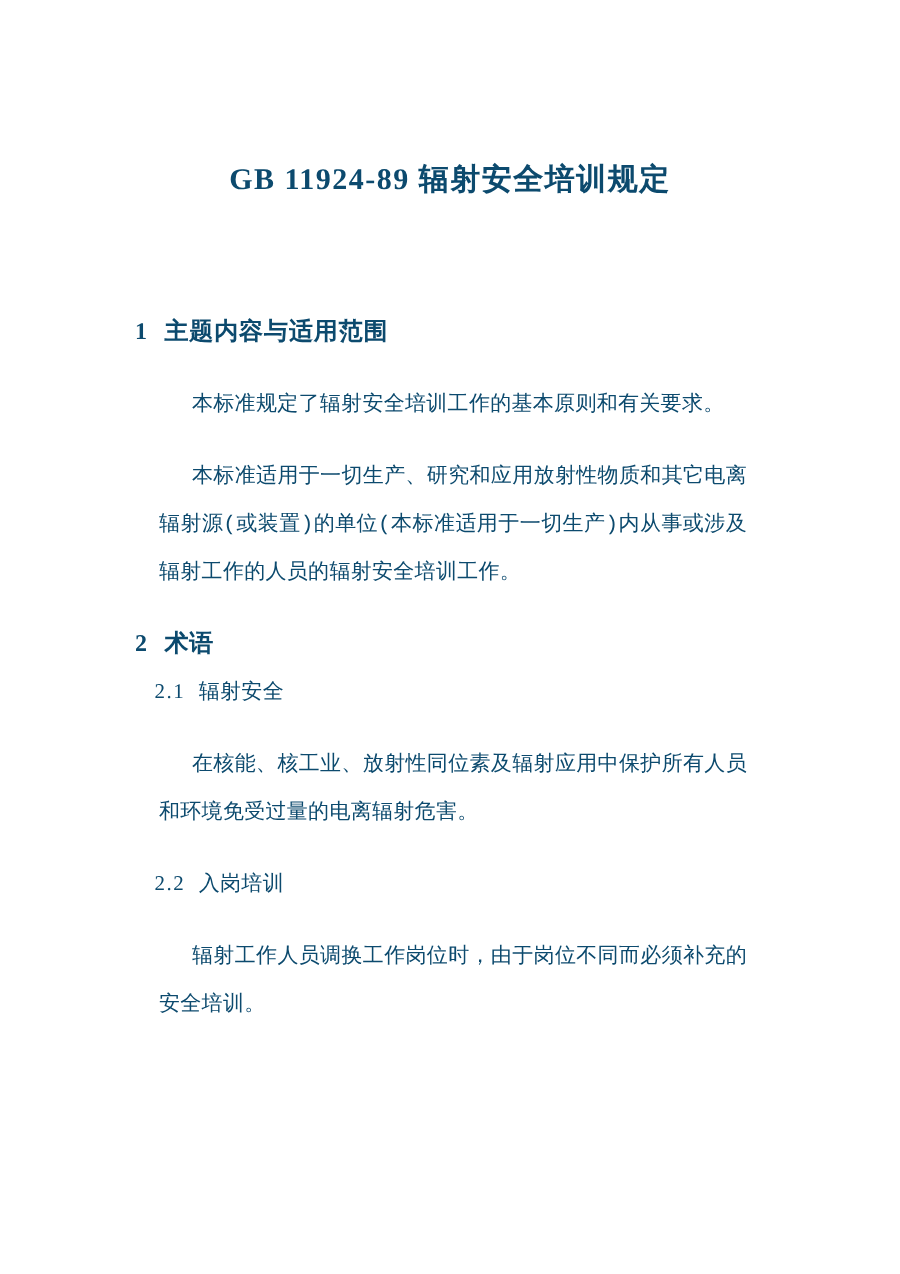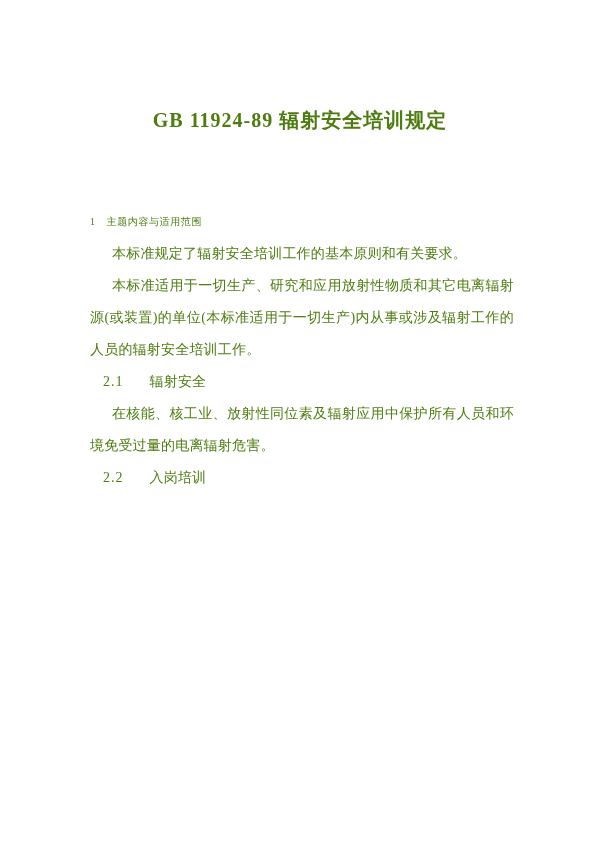--- a/index.html
+++ b/index.html
@@ -8,84 +8,89 @@
     background: #e9e9e9;
   }
   .page {
     position: relative;
     width: 600px;
     height: 849px;
     margin: 0 auto;
     background: #ffffff;
     overflow: hidden;
     font-family: "Liberation Serif", "DejaVu Serif", serif;
-    color: #4d7c0f;
+    color: #0c4a6e;
   }
   .doc-title {
     margin: 0;
     padding-top: 106px;
     text-align: center;
     font-size: 20px;
     line-height: 28px;
     font-weight: 700;
     letter-spacing: 1px;
     white-space: nowrap;
   }
   .content {
     margin-top: 72px;
     padding: 0 86px 0 90px;
     font-size: 14px;
     line-height: 32px;
     letter-spacing: 0.2px;
     text-align: justify;
   }
   .sec-heading {
-    font-weight: 400;
-    font-size: 10px;
+    font-weight: 700;
+    font-size: 16px;
     letter-spacing: 0.6px;
   }
   .sec-num {
     display: inline-block;
     margin-right: 11px;
   }
   .sub-heading {
     padding-left: 13px;
     font-weight: 400;
   }
   .sub-num {
     display: inline-block;
-    margin-right: 26px;
+    margin-right: 9px;
     letter-spacing: 1px;
   }
   p.para {
-    margin: 0;
+    margin: 16px;
     text-indent: 22px;
+    font-family: Liberation Mono, monospace;
   }
 </style>
 </head>
 <body>
 
 <div class="page">
 
   <h1 class="doc-title">GB 11924-89 辐射安全培训规定</h1>
 
   <div class="content">
 
     <div class="sec-heading">
       <span class="sec-num">1</span><span>主题内容与适用范围</span>
     </div>
     <p class="para">本标准规定了辐射安全培训工作的基本原则和有关要求。</p>
     <p class="para">本标准适用于一切生产、研究和应用放射性物质和其它电离辐射源(或装置)的单位(本标准适用于一切生产)内从事或涉及辐射工作的人员的辐射安全培训工作。</p>
 
+    <div class="sec-heading">
+      <span class="sec-num">2</span><span>术语</span>
+    </div>
 
     <div class="sub-heading">
       <span class="sub-num">2.1</span><span>辐射安全</span>
     </div>
     <p class="para">在核能、核工业、放射性同位素及辐射应用中保护所有人员和环境免受过量的电离辐射危害。</p>
 
     <div class="sub-heading">
       <span class="sub-num">2.2</span><span>入岗培训</span>
     </div>
 
+    <p class="para">辐射工作人员调换工作岗位时，由于岗位不同而必须补充的安全培训。</p>
 
 
   </div>
 </div>
 
 </body></html>

